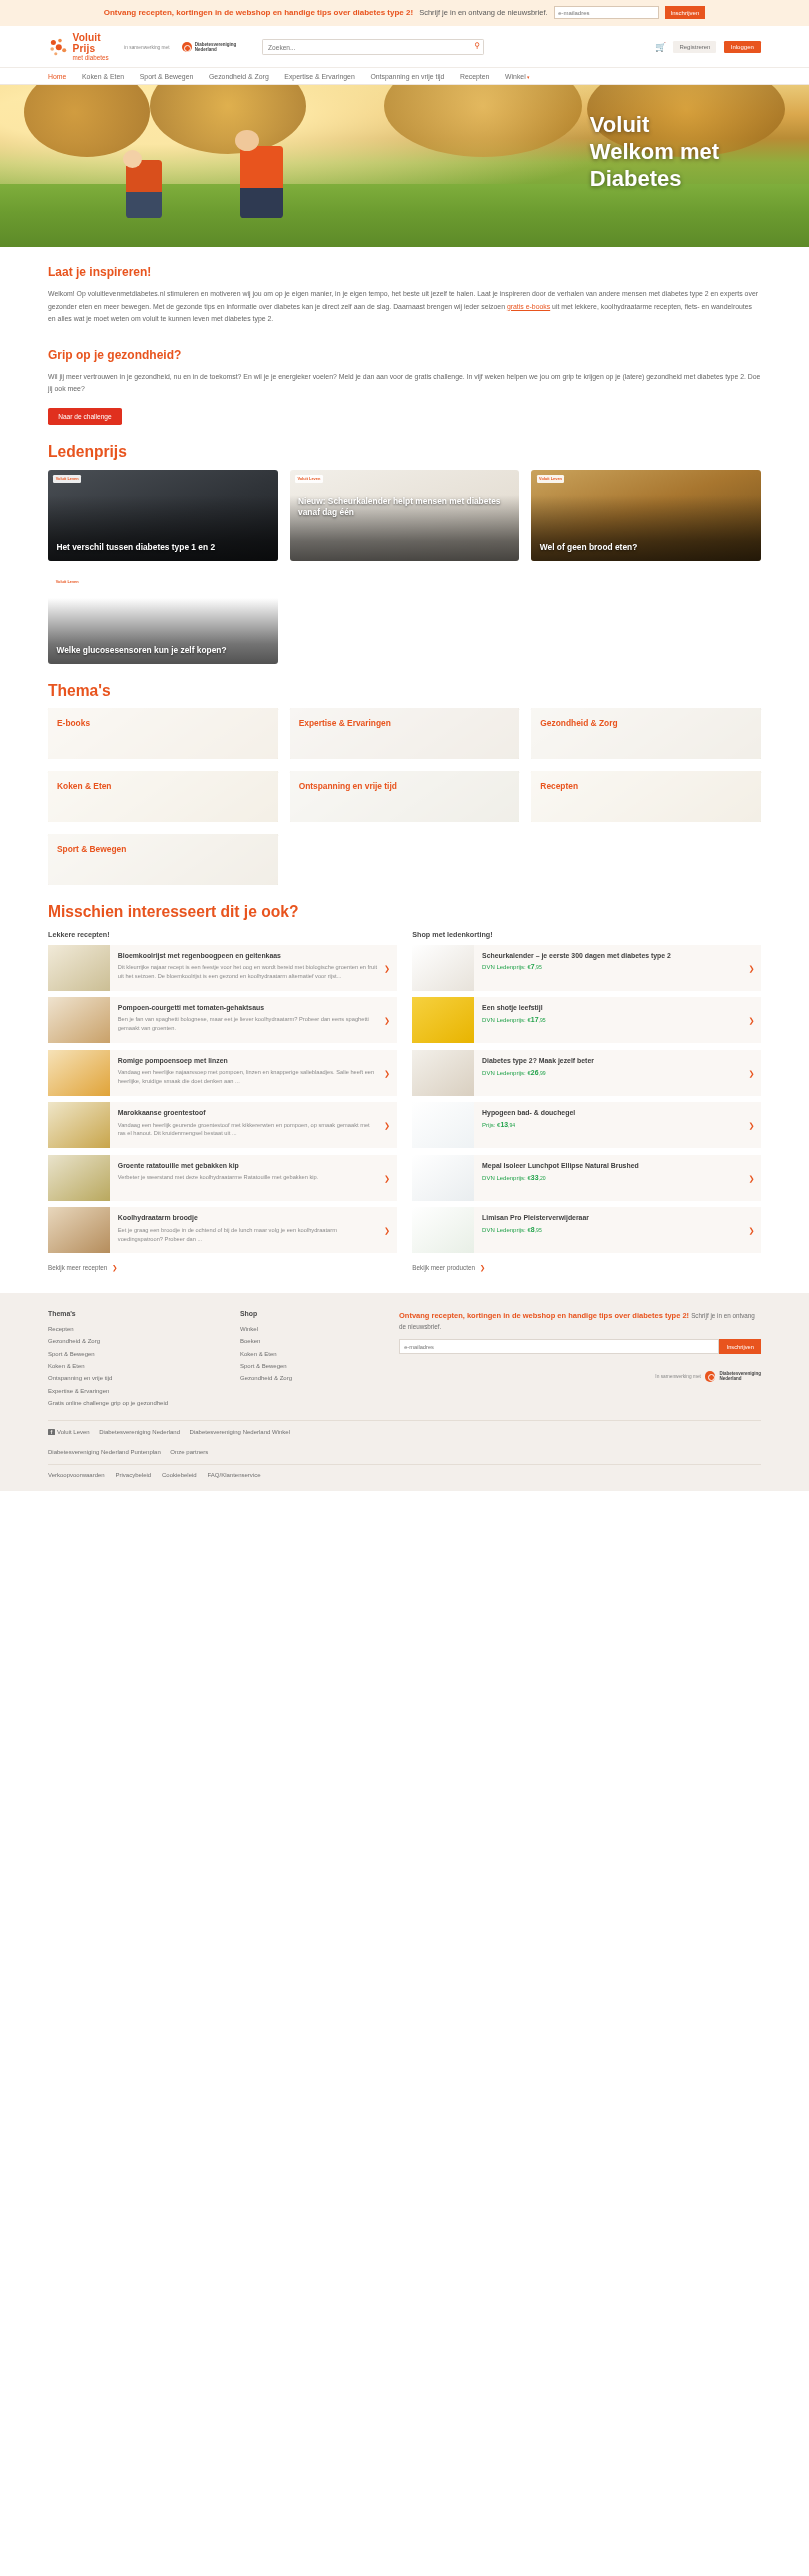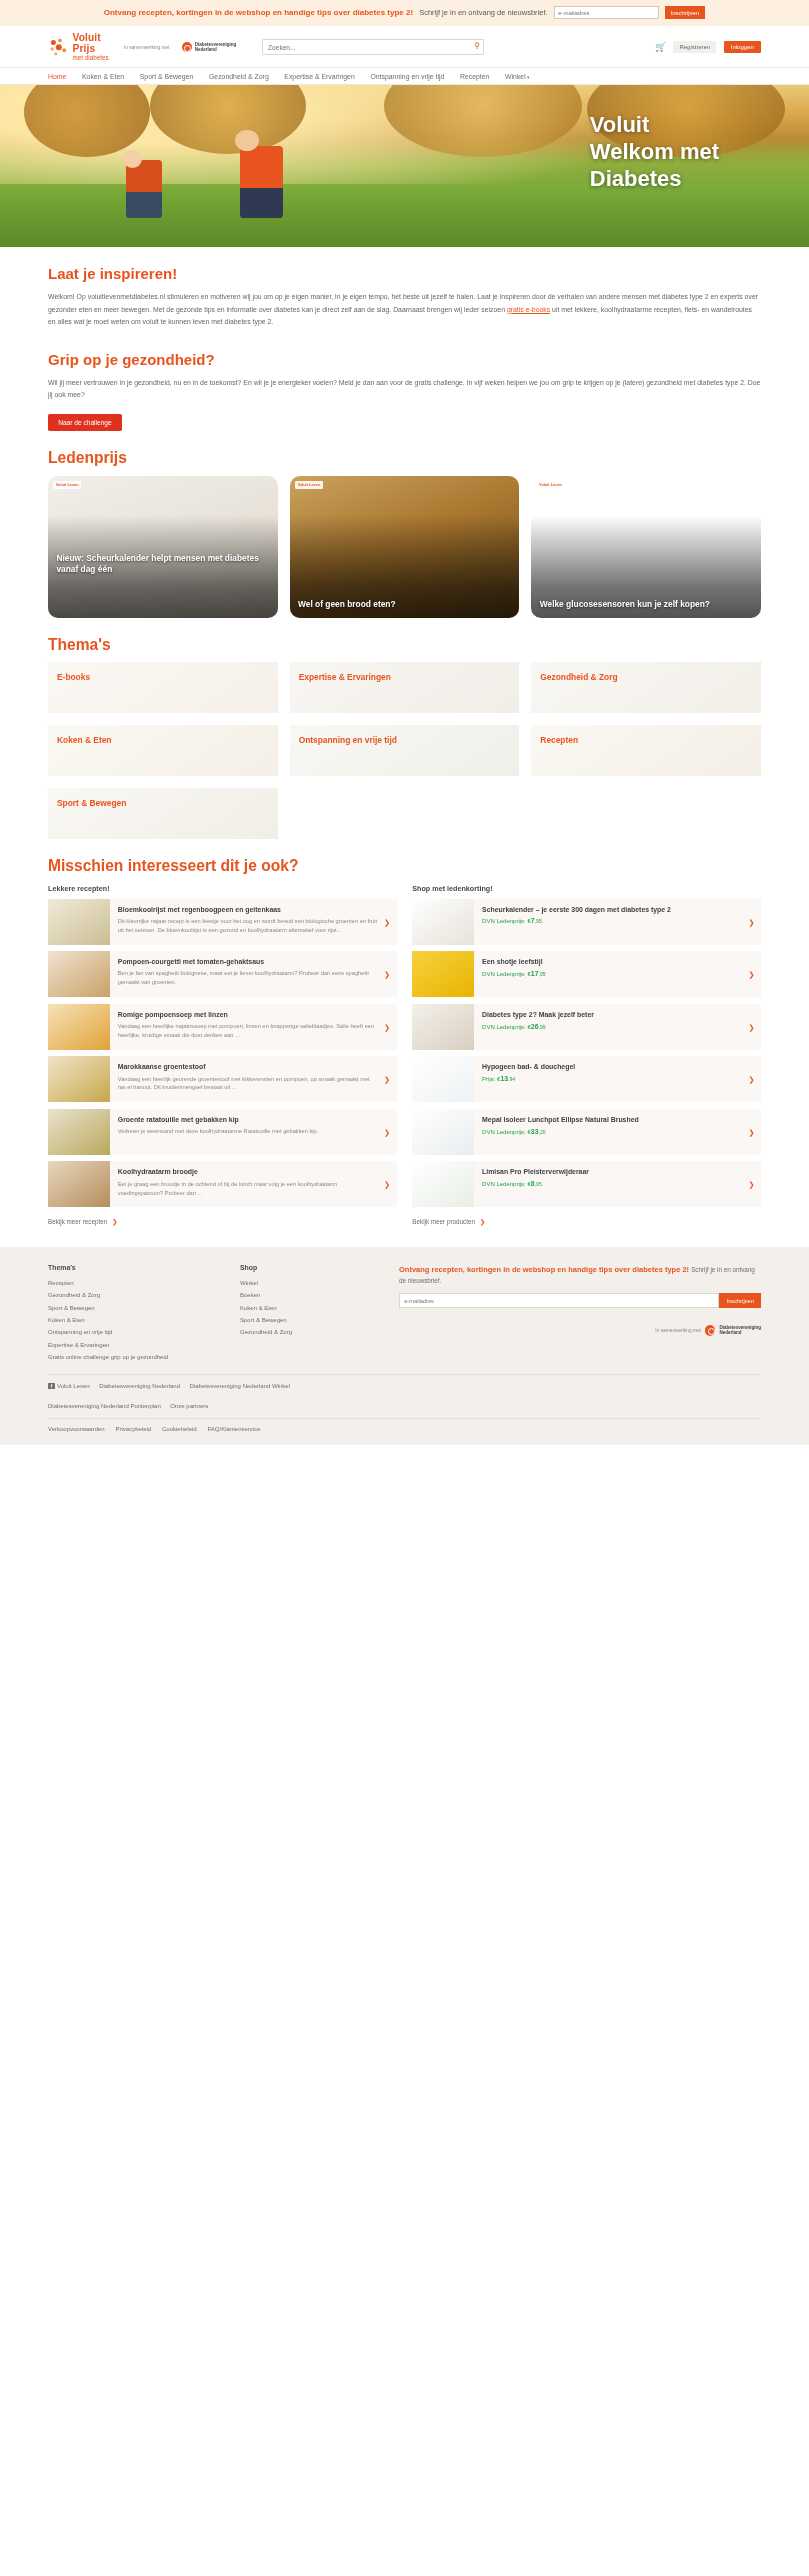--- a/index.html
+++ b/index.html
@@ -153,21 +153,21 @@
     font-weight: bold;
     text-shadow: 0 1.2px 4.2px rgba(0,0,0,.45);
     text-align: left;
   }
   .hero-title span { display: block; }
 
   
   .section { padding: 18px 0 0; }
   h2.sec-title {
     color: #e8541e;
-    font-size: 15px;
+    font-size: 12px;
     font-weight: bold;
     margin-bottom: 8.4px;
   }
   h2.sec-title.big { font-size: 15.6px; }
   p.body {
     font-size: 6.9px;
     line-height: 1.85;
     color: #666;
     margin-bottom: 4.2px;
   }
@@ -186,22 +186,22 @@
 
   
   .grid3 {
     display: grid;
     grid-template-columns: repeat(3, 1fr);
     gap: 12px;
     margin-top: 4.8px;
   }
   .card {
     position: relative;
-    height: 142px;
-    border-radius: 10px;
+    height: 91px;
+    border-radius: 3px;
     overflow: hidden;
     cursor: pointer;
   }
   .card-img { position: absolute; inset: 0; }
   .card-shade {
     position: absolute; left:0; right:0; bottom:0; height: 72%;
     background: linear-gradient(180deg, rgba(0,0,0,0) 0%, rgba(0,0,0,.55) 70%, rgba(0,0,0,.68) 100%);
   }
   .card-badge {
     position: absolute; left: 5.4px; top: 5.4px;
@@ -424,20 +424,26 @@
 
 <div class="container section">
   <h2 class="sec-title">Grip op je gezondheid?</h2>
   <p class="body">Wil jij meer vertrouwen in je gezondheid, nu en in de toekomst? En wil je je energieker voelen? Meld je dan aan voor de gratis challenge. In vijf weken helpen we jou om grip te krijgen op je (latere) gezondheid met diabetes type 2. Doe jij ook mee?</p>
   <button class="btn-cta">Naar de challenge</button>
 </div>
 
 <div class="container section">
   <h2 class="sec-title big">Ledenprijs</h2>
   <div class="grid3" id="rec-grid">
+      <div class="card">
+        <div class="card-img" style="background: linear-gradient(160deg, rgb(74, 79, 85) 0%, rgb(47, 51, 56) 55%, rgb(30, 33, 37) 100%);"></div>
+        <div class="card-shade"></div>
+        <div class="card-badge">Voluit Leven</div>
+        <div class="card-title">Het verschil tussen diabetes type 1 en 2</div>
+      </div>
       <div class="card">
         <div class="card-img" style="background: linear-gradient(160deg, rgb(242, 239, 233) 0%, rgb(230, 224, 214) 60%, rgb(216, 208, 195) 100%);"></div>
         <div class="card-shade"></div>
         <div class="card-badge">Voluit Leven</div>
         <div class="card-title mid">Nieuw: Scheurkalender helpt mensen met diabetes vanaf dag één</div>
       </div>
       <div class="card">
         <div class="card-img" style="background: linear-gradient(160deg, rgb(202, 163, 92) 0%, rgb(168, 118, 47) 45%, rgb(107, 74, 24) 100%);"></div>
         <div class="card-shade"></div>
         <div class="card-badge">Voluit Leven</div>

